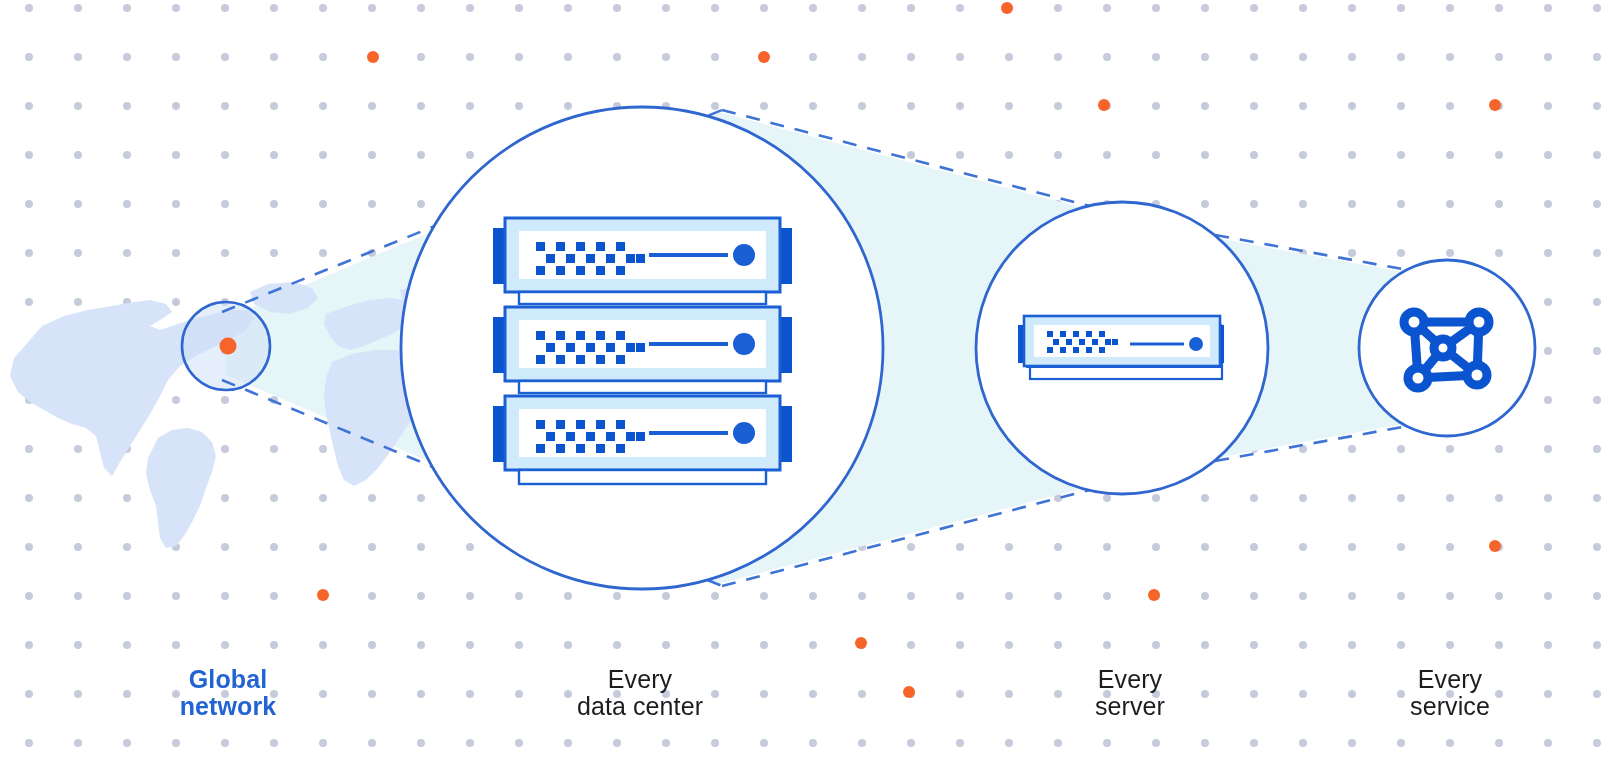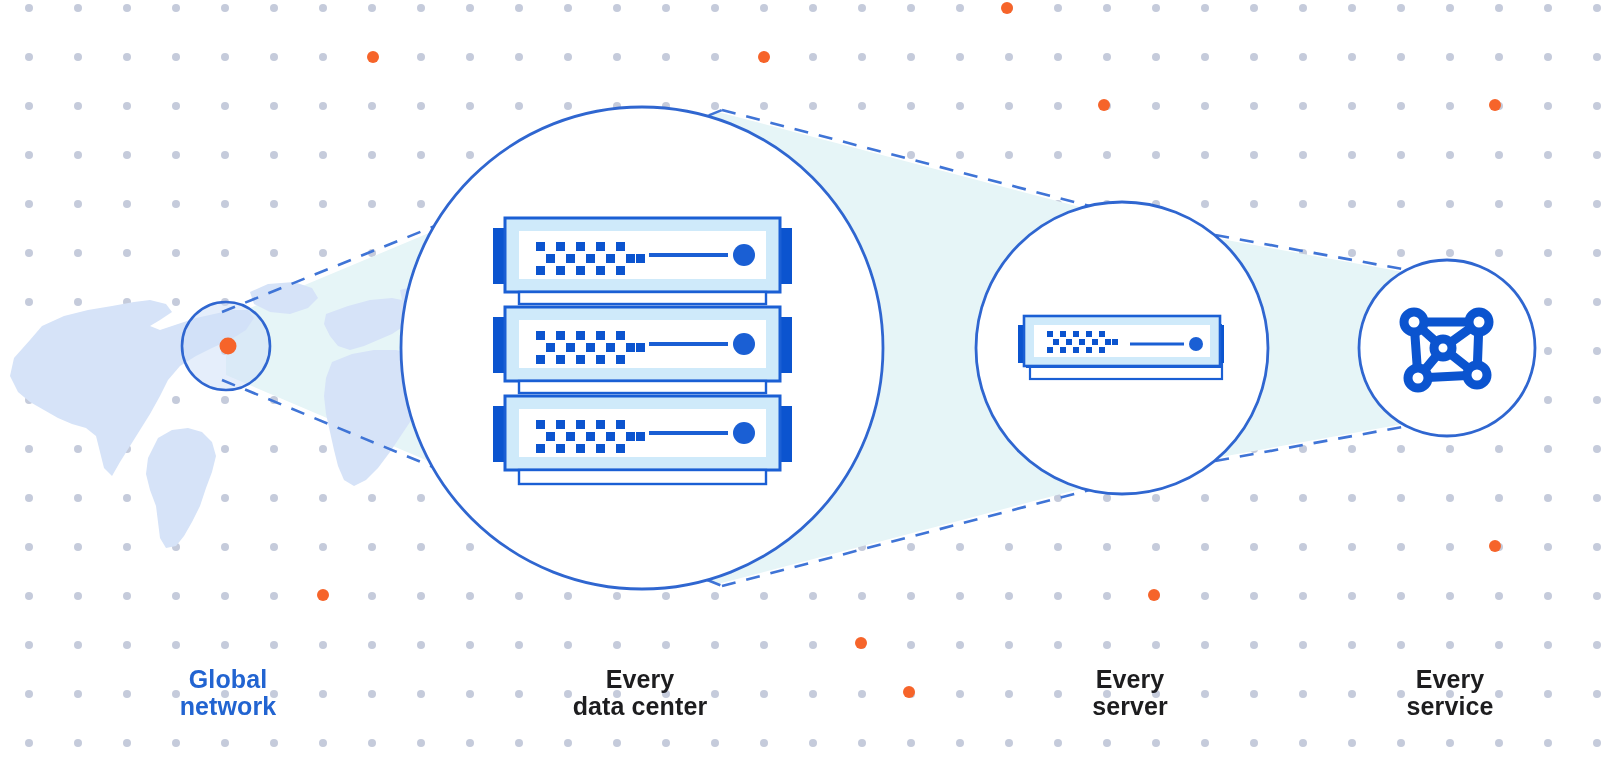--- a/index.html
+++ b/index.html
@@ -23,21 +23,21 @@
     inset: 0;
     width: 1620px;
     height: 782px;
     display: block;
   }
   .label {
     position: absolute;
     text-align: center;
     font-size: 25px;
     line-height: 1.06;
-    font-weight: 700;
+    font-weight: 400;
     letter-spacing: 0.1px;
     white-space: pre-line;
     -webkit-font-smoothing: antialiased;
   }
   .label-dark { color: #1d1d1f; }
   .label-blue { color: #2264d1; font-weight: 700; }
   #label-global   { left: 128px;  top: 666px; width: 200px; }
   #label-dc       { left: 540px;  top: 666px; width: 200px; }
   #label-server   { left: 1030px; top: 666px; width: 200px; }
   #label-service  { left: 1350px; top: 666px; width: 200px; }

